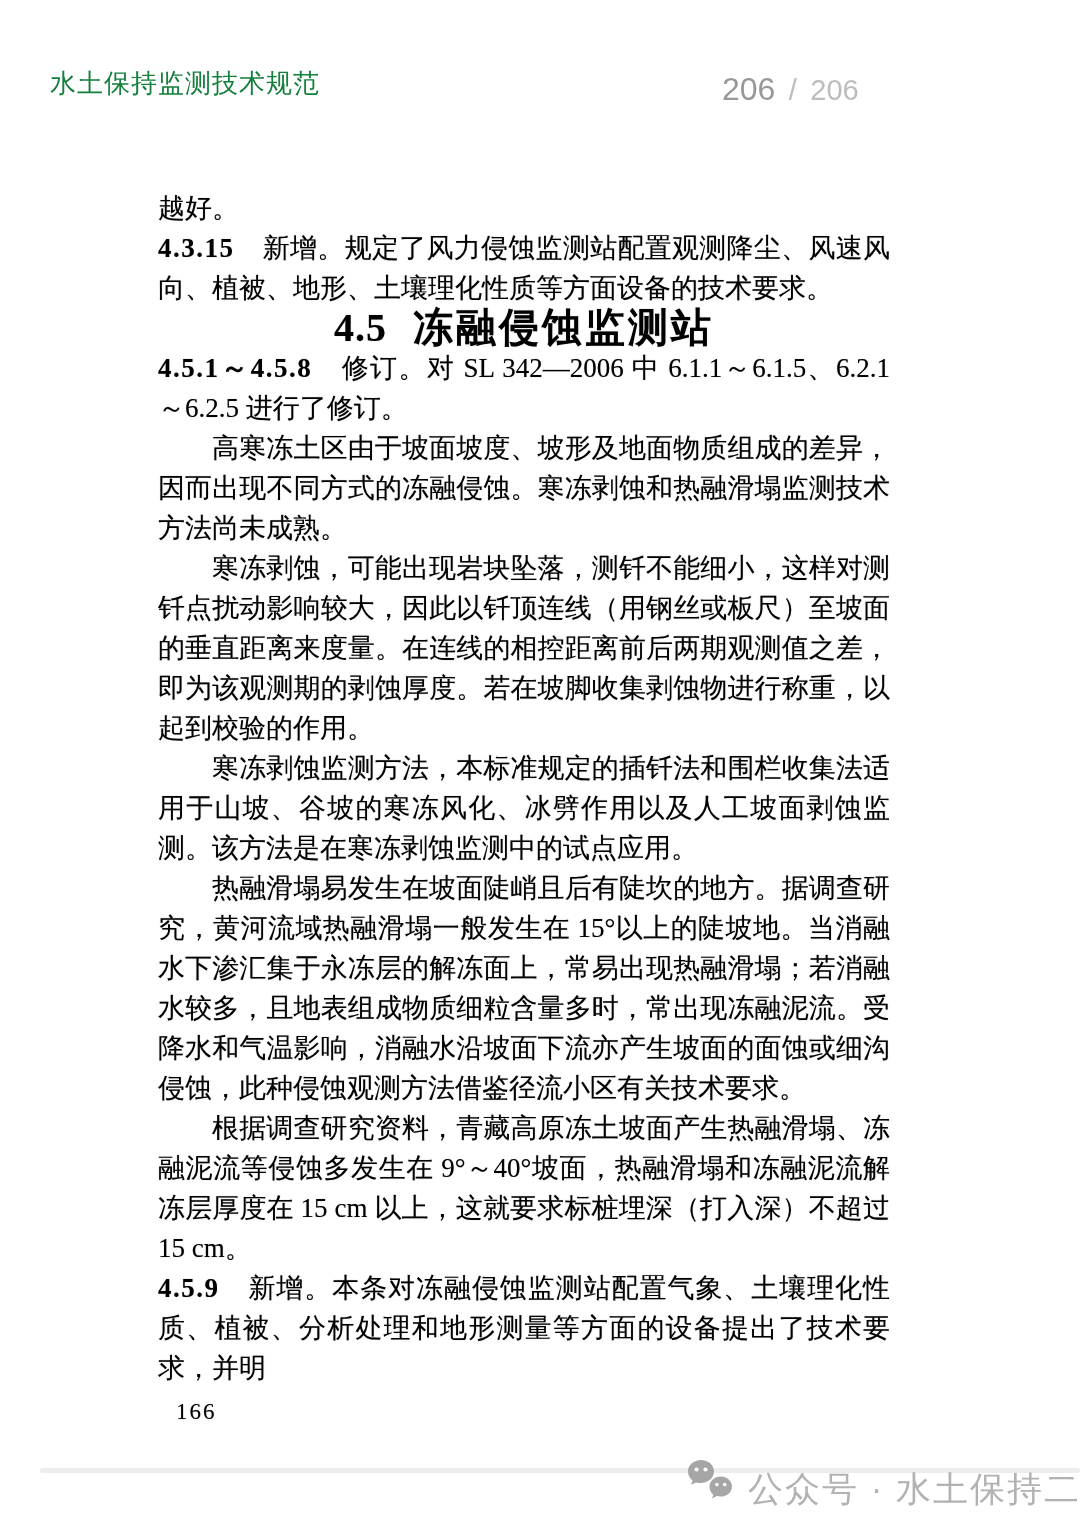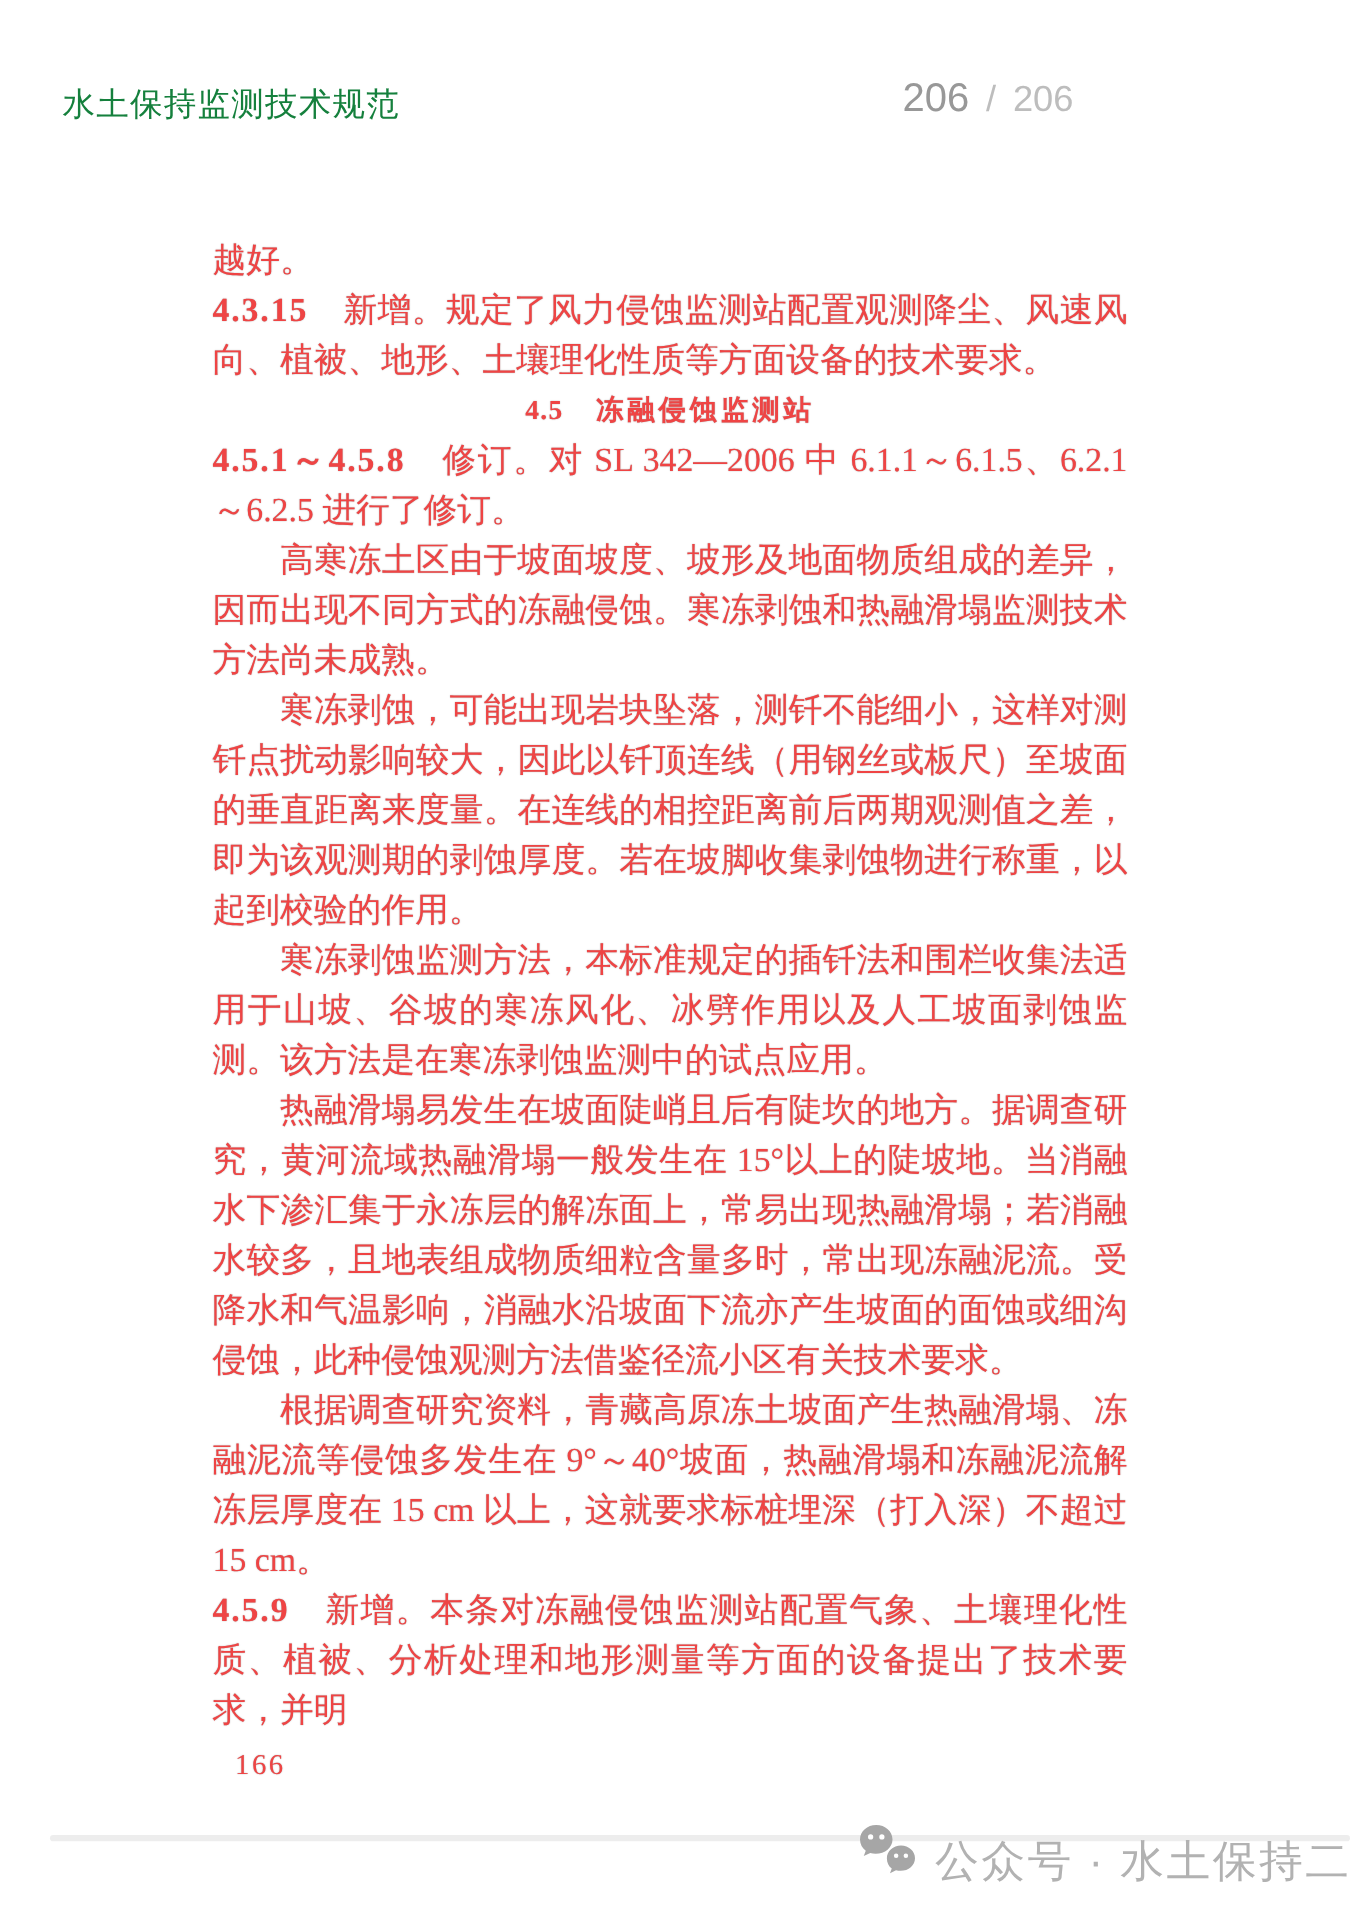--- a/index.html
+++ b/index.html
@@ -13,42 +13,41 @@
 
   
   .page-header {
     position:absolute; top:60px; left:50px; right:50px; height:44px;
     font-family:"Liberation Sans","DejaVu Sans",sans-serif;
   }
   .doc-title {
     position:absolute; left:0; top:6px;
     font-size:26px; color:#15803d; letter-spacing:1px;
   }
-  .page-indicator { position:absolute; left:672px; top:0; white-space:nowrap; }
+  .page-indicator { position:absolute; left:672px; top:11px; white-space:nowrap; }
   .page-current { font-size:32px; color:#989898; }
   .page-sep { font-size:29px; color:#bdbdbd; margin:0 9px; }
   .page-total { font-size:29px; color:#bdbdbd; }
 
   
   .document-body {
     position:absolute; left:158px; top:188px; width:732px;
-    font-size:27px; line-height:40px; color:#ef4444;
+    font-size:27px; line-height:40px; color:#000000;
     text-align:justify;
     text-shadow:0 0 1px rgba(40,40,40,0.45);
-    margin-left:12px;
   }
   .document-body p { margin:0; }
   .indent { text-indent:54px; }
   .clause-num {
     font-weight:bold; letter-spacing:1.5px; margin-right:28px;
     white-space:nowrap;
   }
   .section-heading {
     font-weight:bold; text-align:center; text-indent:0;
-    font-size:22px; margin:15px 0 21px; line-height:40px;
+    font-size:40px; margin:15px 0 21px; line-height:40px;
   }
   .section-heading .heading-num { margin-right:26px; letter-spacing:1px; }
   .section-heading .heading-title { letter-spacing:3px; }
   .page-number {
     margin-top:4px; padding-left:18px; font-size:23px;
     letter-spacing:2px; text-align:left;
   }
 
   
   .footer-divider {

